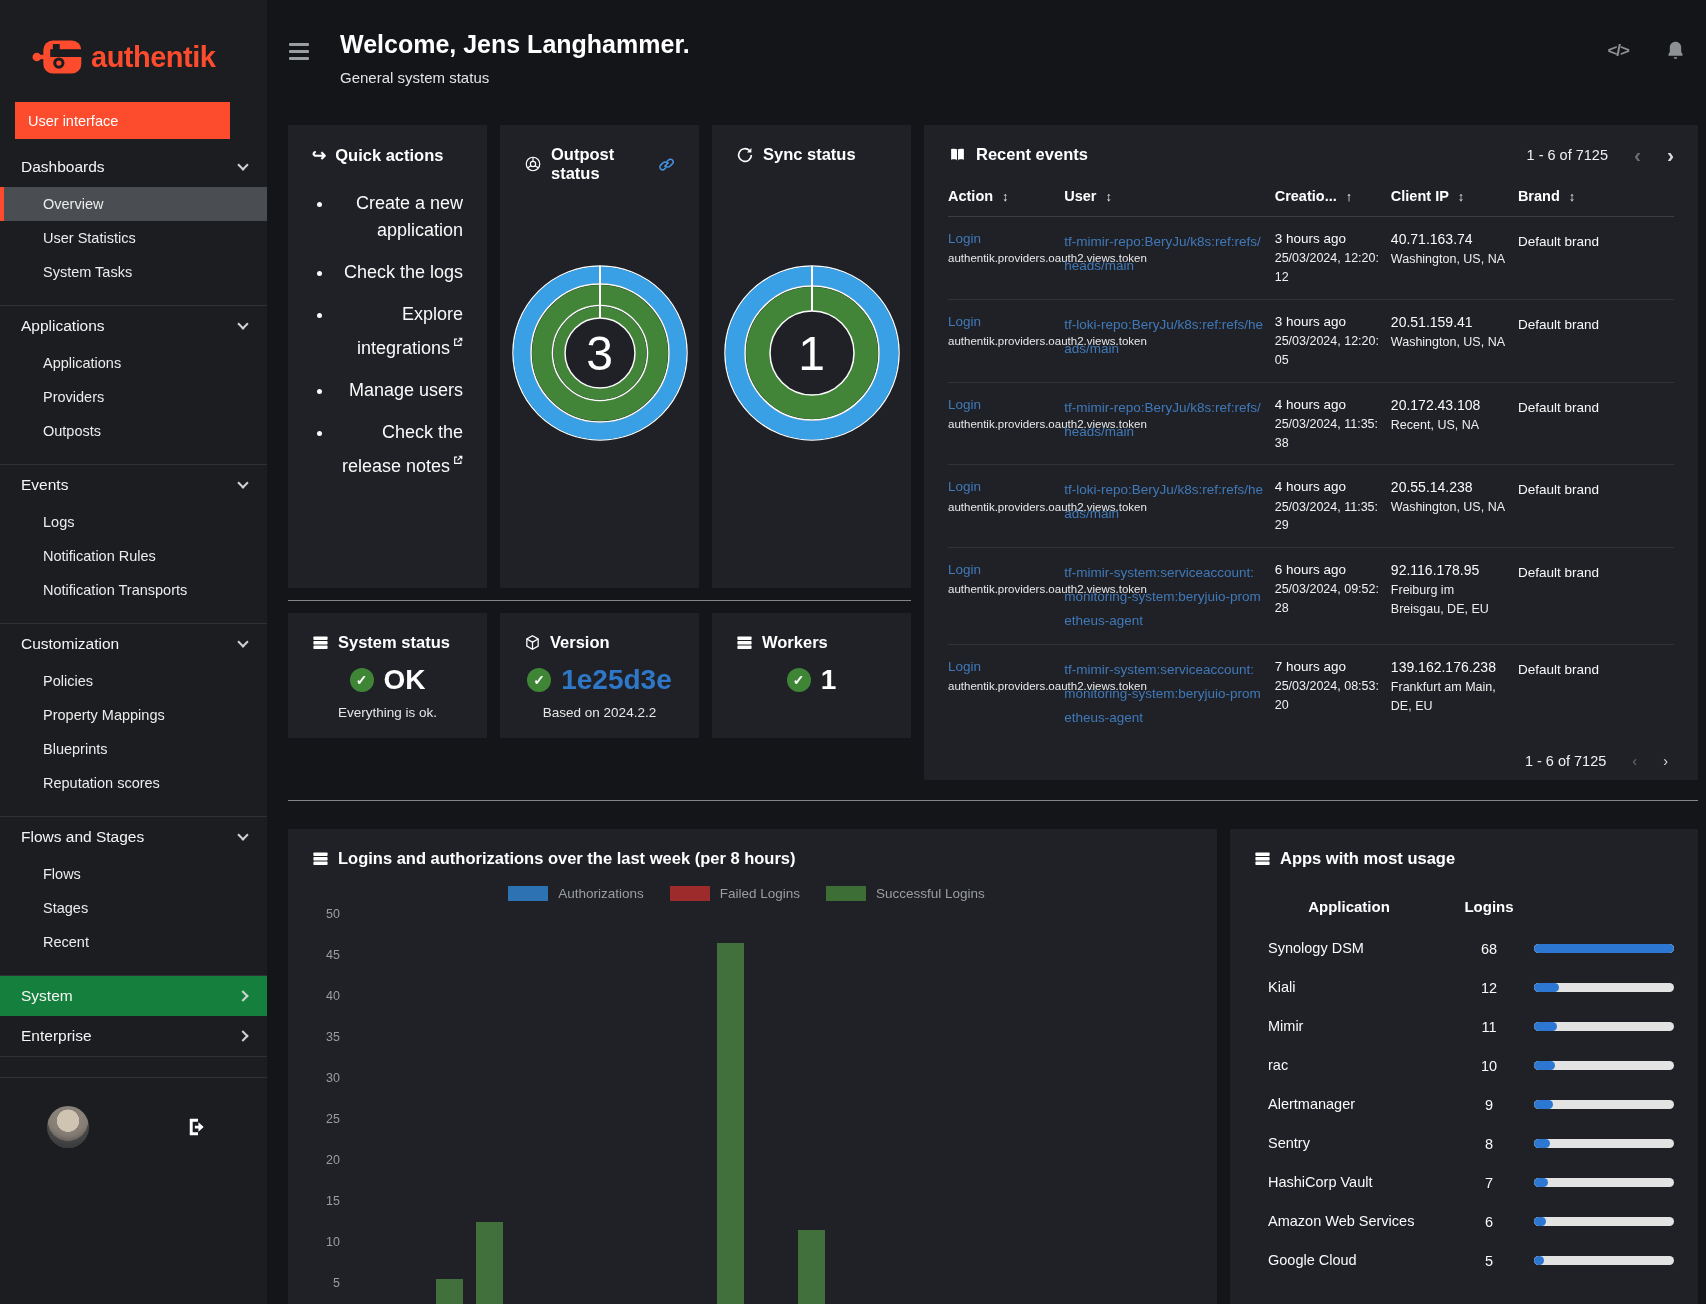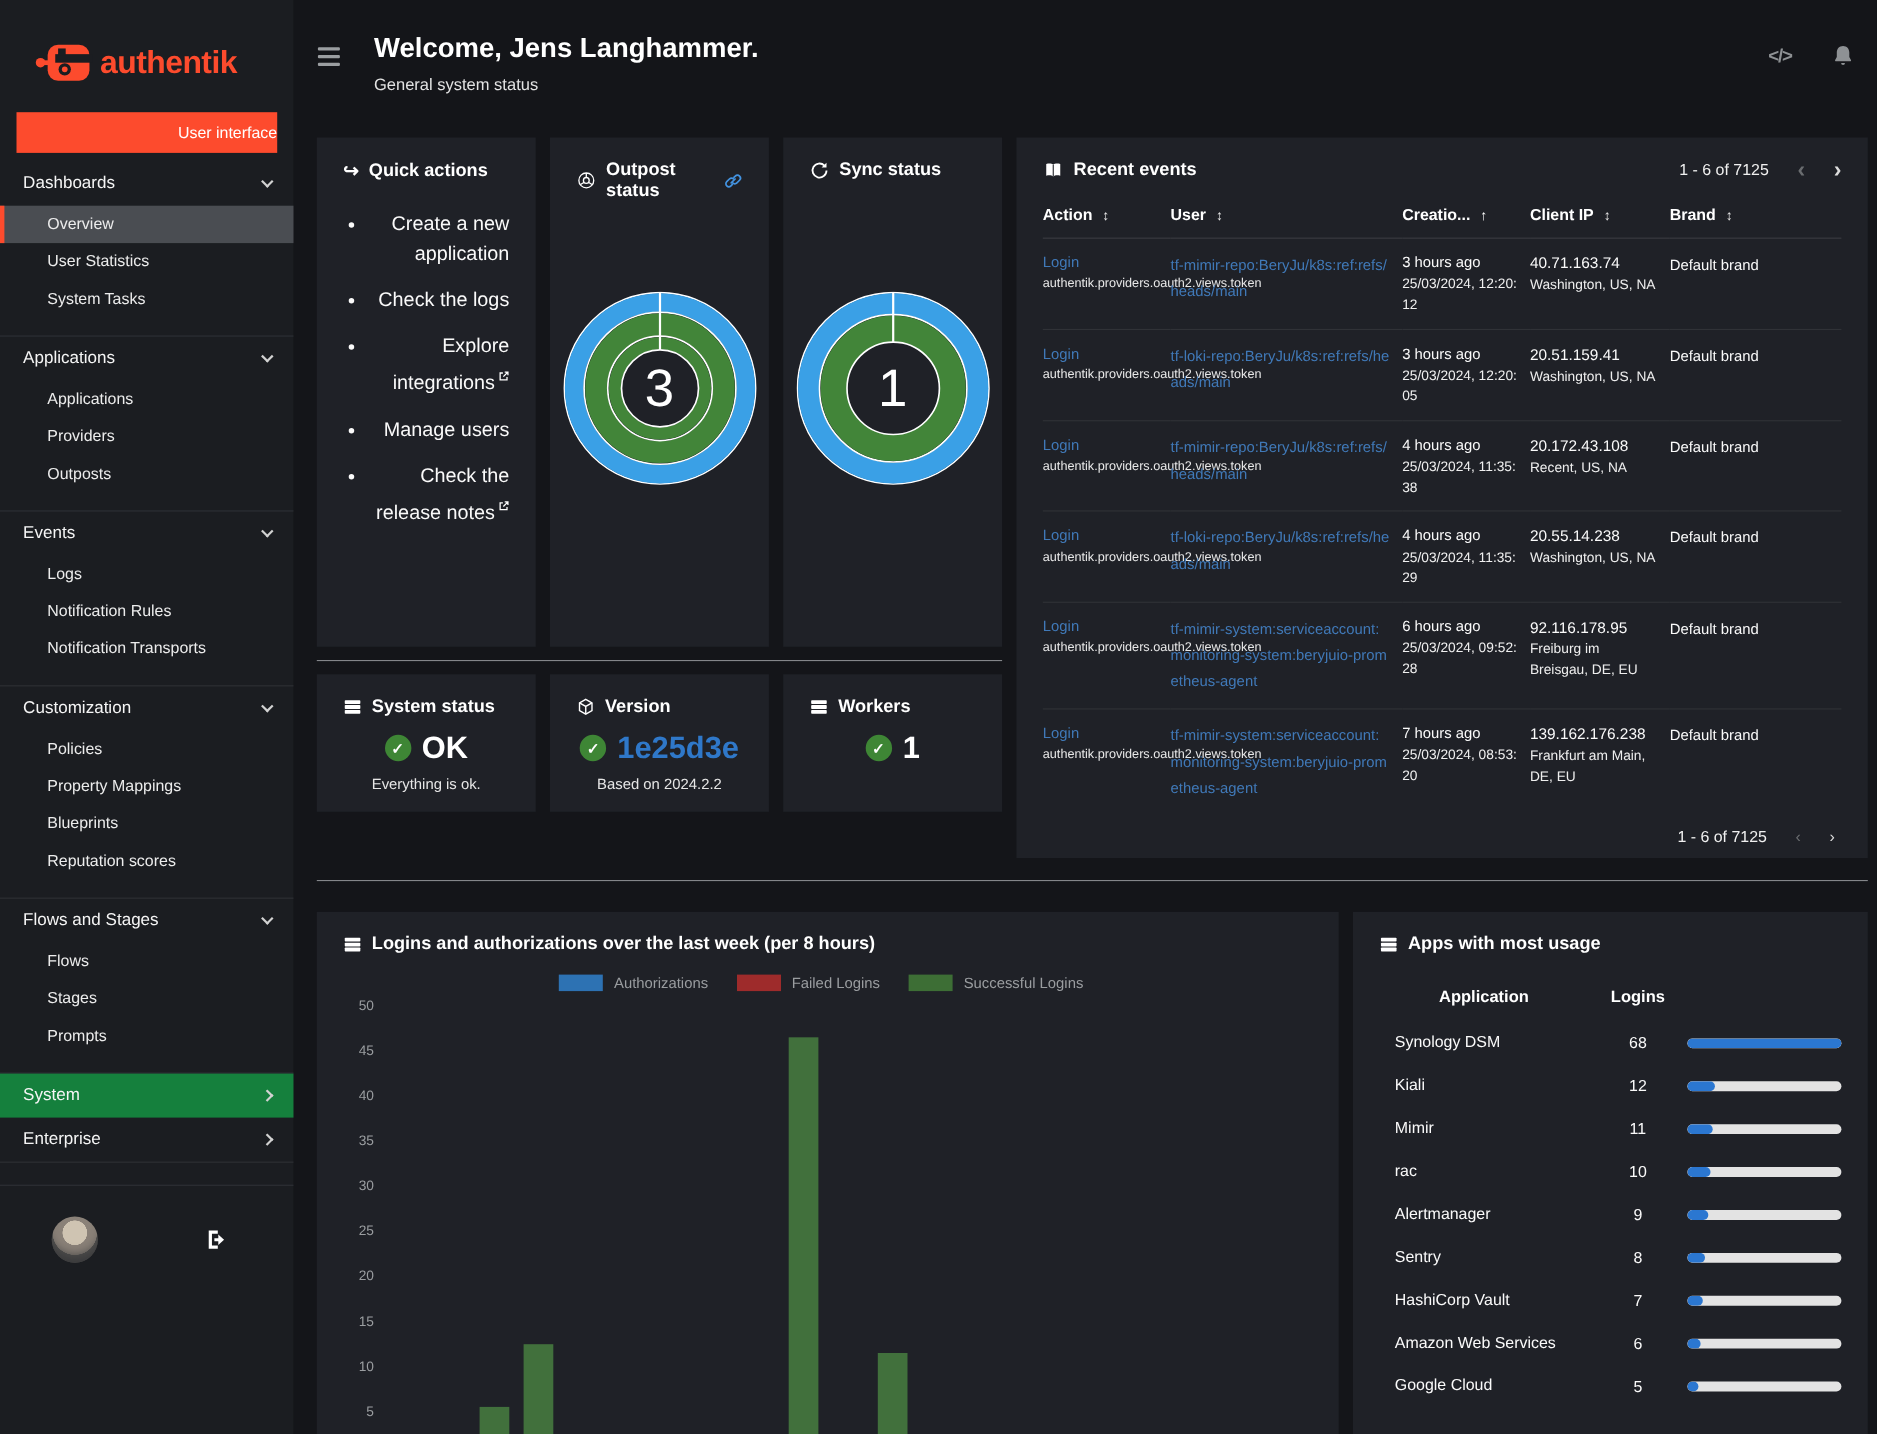--- a/index.html
+++ b/index.html
@@ -4,22 +4,22 @@
 <style>
   * { margin:0; padding:0; box-sizing:border-box; }
   html,body { width:1706px; height:1304px; overflow:hidden; }
   body { background:#141519; font-family:"Liberation Sans", sans-serif; color:#f5f5f5; }
   .app { display:flex; width:1706px; height:1304px; }
 
   
   .sidebar { width:267px; flex:0 0 267px; background:#1b1d21; display:flex; flex-direction:column; }
   .logo-row { display:flex; align-items:center; gap:7px; padding:26px 0 0 32px; height:88px; }
   .logo-word { color:#fd4b2d; font-size:29px; font-weight:700; letter-spacing:-0.5px; }
-  .ui-btn { display:block; margin:14px 15px 8px 15px; width:237px; height:37px; background:#fd4b2d; color:#fff;
-            border:none; font-size:14.5px; text-align:right; padding-left:13px; font-family:inherit; cursor:pointer; }
+  .ui-btn { display:block; margin:14px 15px 8px 15px; width:215px; height:37px; background:#fd4b2d; color:#fff;
+            border:none; font-size:14.5px; text-align:left; padding-left:13px; font-family:inherit; cursor:pointer; }
   .nav { flex:0 0 auto; }
   .nav-group { padding-bottom:16px; }
   .nav-group.bordered { border-bottom:1px solid #2e3136; }
   .nav-group.solo { padding-bottom:0; }
   .group-head { display:flex; align-items:center; justify-content:space-between; padding:11px 20px 11px 21px;
                 font-size:15.5px; color:#f5f5f5; cursor:pointer; }
   .group-head.hl { background:#15803d; }
   .chev { width:8px; height:8px; border-right:2px solid #d2d2d2; border-bottom:2px solid #d2d2d2; display:inline-block; }
   .chev.down { transform:rotate(45deg); margin-top:-4px; }
   .chev.right { transform:rotate(-45deg); }
@@ -192,21 +192,21 @@
           <div class="nav-item">Blueprints</div>
           <div class="nav-item">Reputation scores</div>
         </div>
         <div class="nav-group bordered">
           <div class="group-head">
             <span>Flows and Stages</span>
             <span class="chev down"></span>
           </div>
           <div class="nav-item">Flows</div>
           <div class="nav-item">Stages</div>
-          <div class="nav-item">Prompts</div>
+          <div class="nav-item">Recent</div>
         </div>
         <div class="nav-group solo">
           <div class="group-head hl">
             <span>System</span>
             <span class="chev right"></span>
           </div>
         </div>
         <div class="nav-group solo bordered">
           <div class="group-head">
             <span>Enterprise</span>

